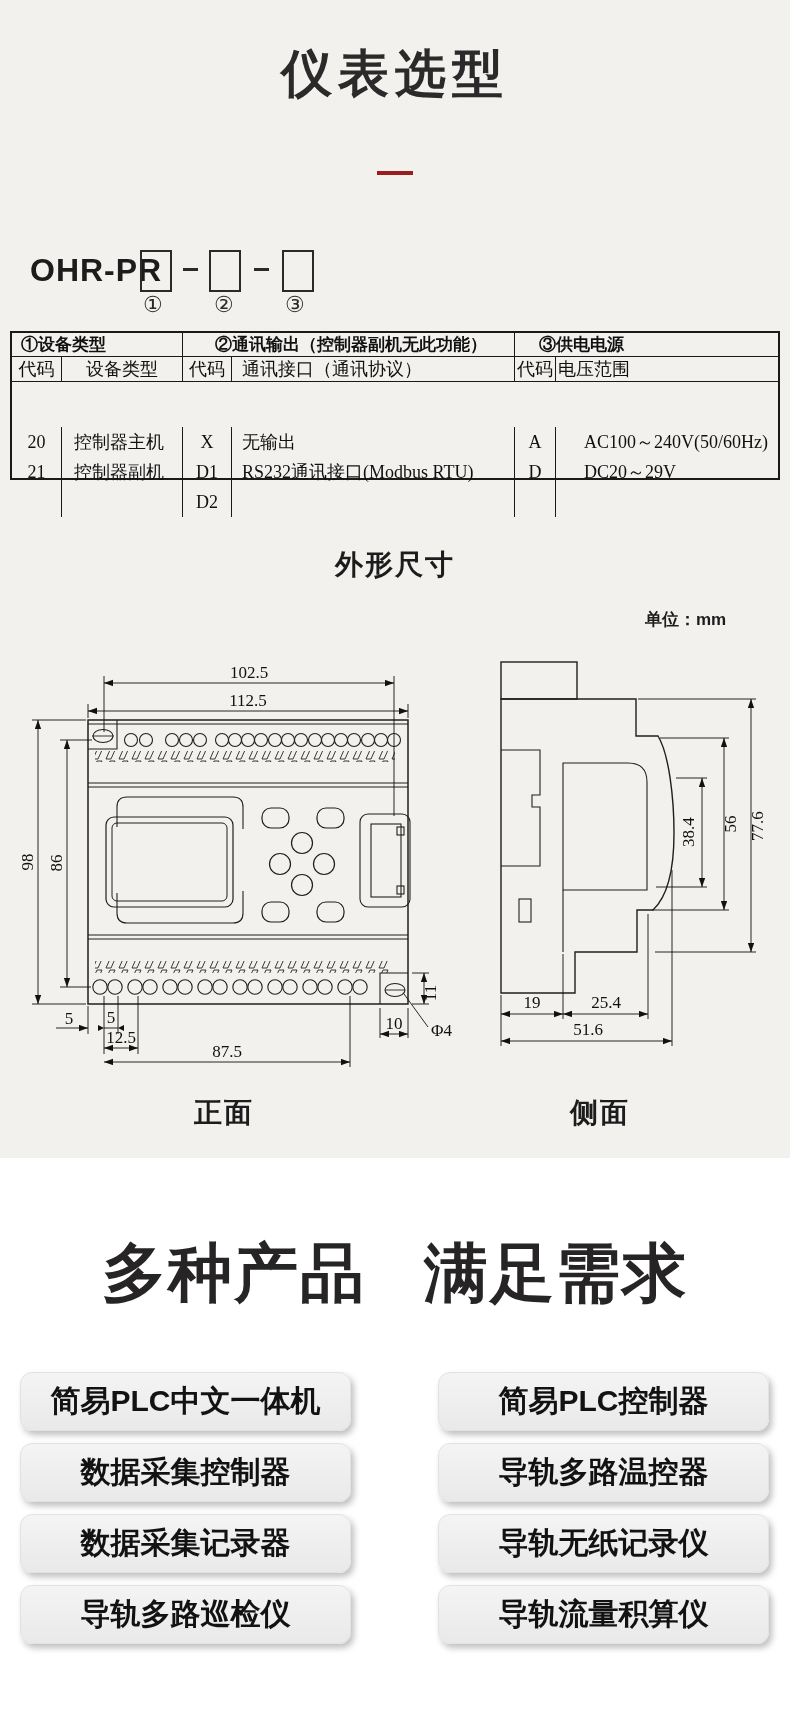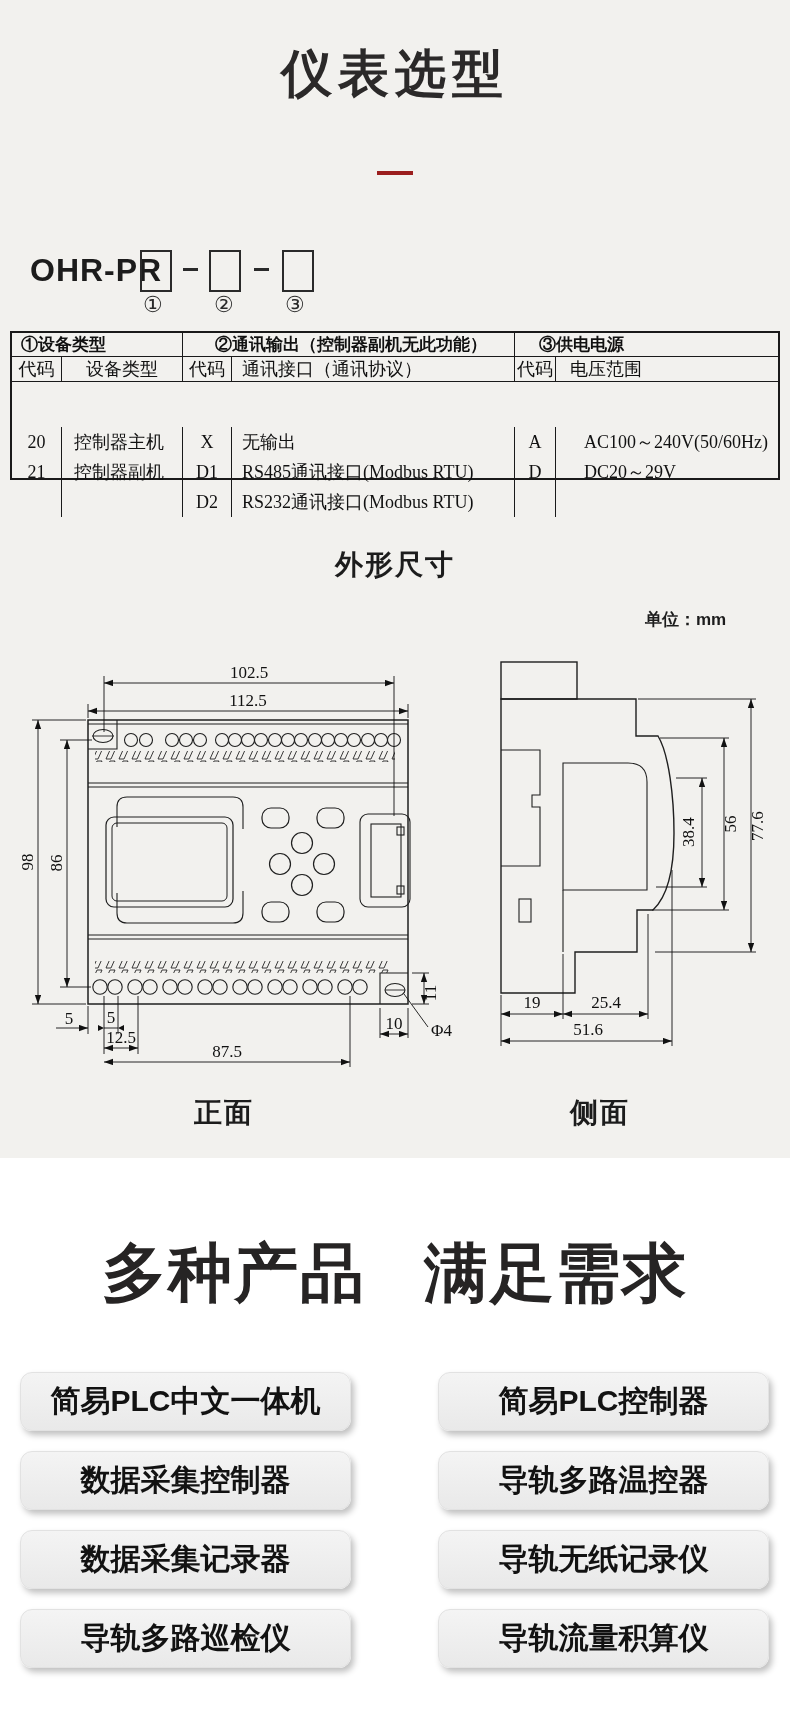--- a/index.html
+++ b/index.html
@@ -35,21 +35,21 @@
   .unit-label{position:absolute;left:645px;top:608px;font-size:17px;font-weight:700;color:#1c1c1c;}
   .view-label{position:absolute;top:1094px;font-size:28px;font-weight:700;color:#1c1c1c;letter-spacing:2px;}
   .vl-front{left:184px;width:80px;text-align:center;}
   .vl-side{left:560px;width:80px;text-align:center;}
   svg text{font-family:"Liberation Serif",serif;font-size:17px;fill:#111;}
   
   .bottom-section{position:absolute;left:0;top:1158px;width:790px;height:561px;background:#ffffff;}
   .products-heading{position:absolute;left:0;top:1230px;width:790px;text-align:center;
       font-size:64px;font-weight:900;color:#262424;letter-spacing:2px;}
   .ph-gap{display:inline-block;width:58px;}
-  .btn-col{position:absolute;top:1372px;width:331px;display:flex;flex-direction:column;gap:20px;}
+  .btn-col{position:absolute;top:1372px;width:331px;display:flex;flex-direction:column;gap:12px;}
   .btn-col-left{left:20px;}
   .btn-col-right{left:438px;}
   .product-btn{height:57px;border-radius:12px;border:1px solid #e2e2e2;
       background:linear-gradient(180deg,#f4f4f4 0%,#e9e9e9 100%);
       box-shadow:3px 4px 6px rgba(0,0,0,0.25);
       display:flex;align-items:center;justify-content:center;
       font-size:30px;font-weight:700;color:#121212;cursor:pointer;white-space:nowrap;}
 </style>
 </head>
 <body>
@@ -74,39 +74,38 @@
       <div class="t-cell sec-h" style="width:170px;">①设备类型</div>
       <div class="t-cell sec-h t-bl" style="width:332px;padding-left:32px;">②通讯输出（控制器副机无此功能）</div>
       <div class="t-cell sec-h t-bl" style="flex:1;padding-left:24px;">③供电电源</div>
     </div>
     <div class="t-row t-hrow">
       <div class="t-cell kai ctr" style="width:49px;">代码</div>
       <div class="t-cell kai t-bl" style="width:121px;padding-left:24px;">设备类型</div>
       <div class="t-cell kai ctr t-bl" style="width:49px;">代码</div>
       <div class="t-cell kai t-bl" style="width:283px;padding-left:10px;">通讯接口（通讯协议）</div>
       <div class="t-cell kai ctr t-bl" style="width:41px;">代码</div>
-      <div class="t-cell kai t-bl" style="flex:1;padding-left:14px;">电压范围</div>
+      <div class="t-cell kai t-bl" style="flex:1;padding-left:2px;">电压范围</div>
     </div>
     <div class="t-body">
       <div class="t-col" style="width:49px;">
         <div class="t-line kai ctr">20</div>
         <div class="t-line kai ctr">21</div>
       </div>
       <div class="t-col t-bl" style="width:121px;padding-left:12px;">
         <div class="t-line kai">控制器主机</div>
         <div class="t-line kai">控制器副机</div>
       </div>
       <div class="t-col t-bl" style="width:49px;">
         <div class="t-line kai ctr">X</div>
         <div class="t-line kai ctr">D1</div>
         <div class="t-line kai ctr">D2</div>
       </div>
       <div class="t-col t-bl" style="width:283px;padding-left:10px;">
         <div class="t-line kai">无输出</div>
-        <div class="t-line kai">RS485通讯接口(Modbus RTU)</div>
         <div class="t-line kai">RS232通讯接口(Modbus RTU)</div>
       </div>
       <div class="t-col t-bl" style="width:41px;">
         <div class="t-line kai ctr">A</div>
         <div class="t-line kai ctr">D</div>
       </div>
       <div class="t-col t-bl" style="flex:1;padding-left:28px;">
         <div class="t-line kai">AC100～240V(50/60Hz)</div>
         <div class="t-line kai">DC20～29V</div>
       </div>

